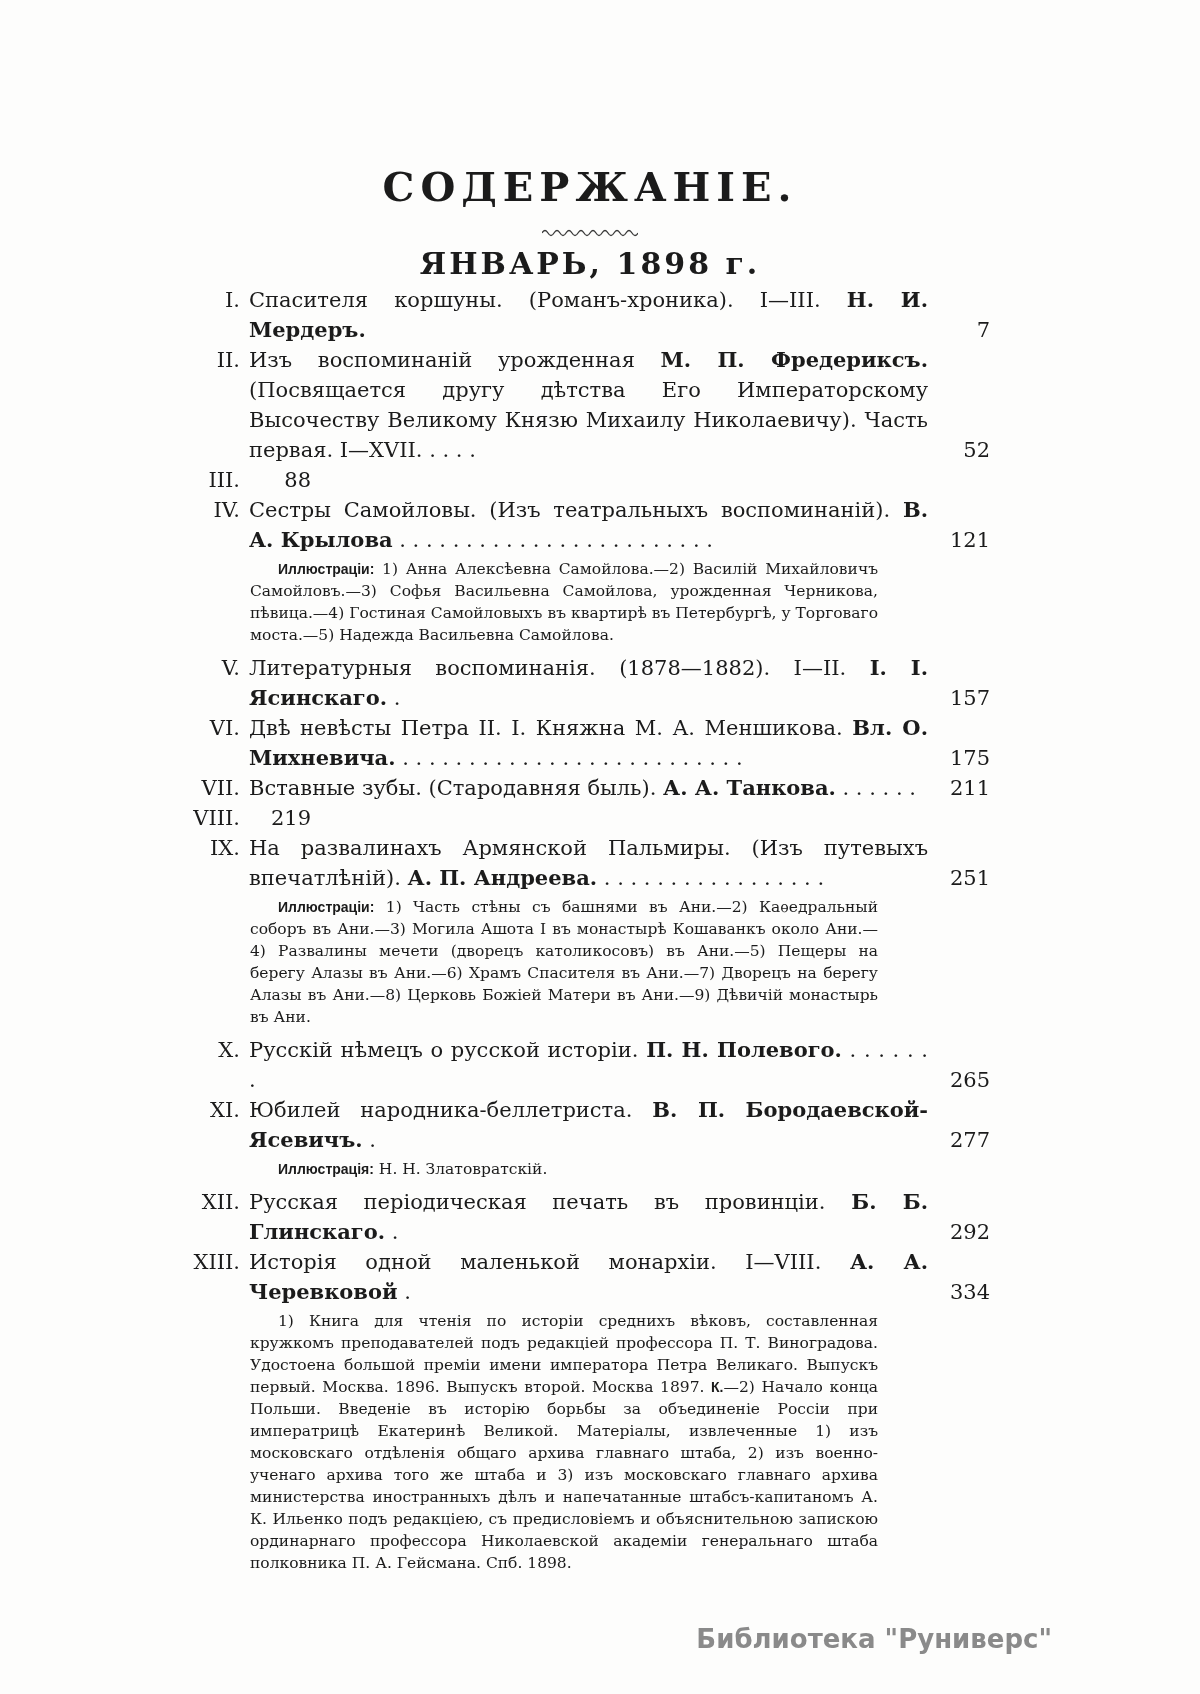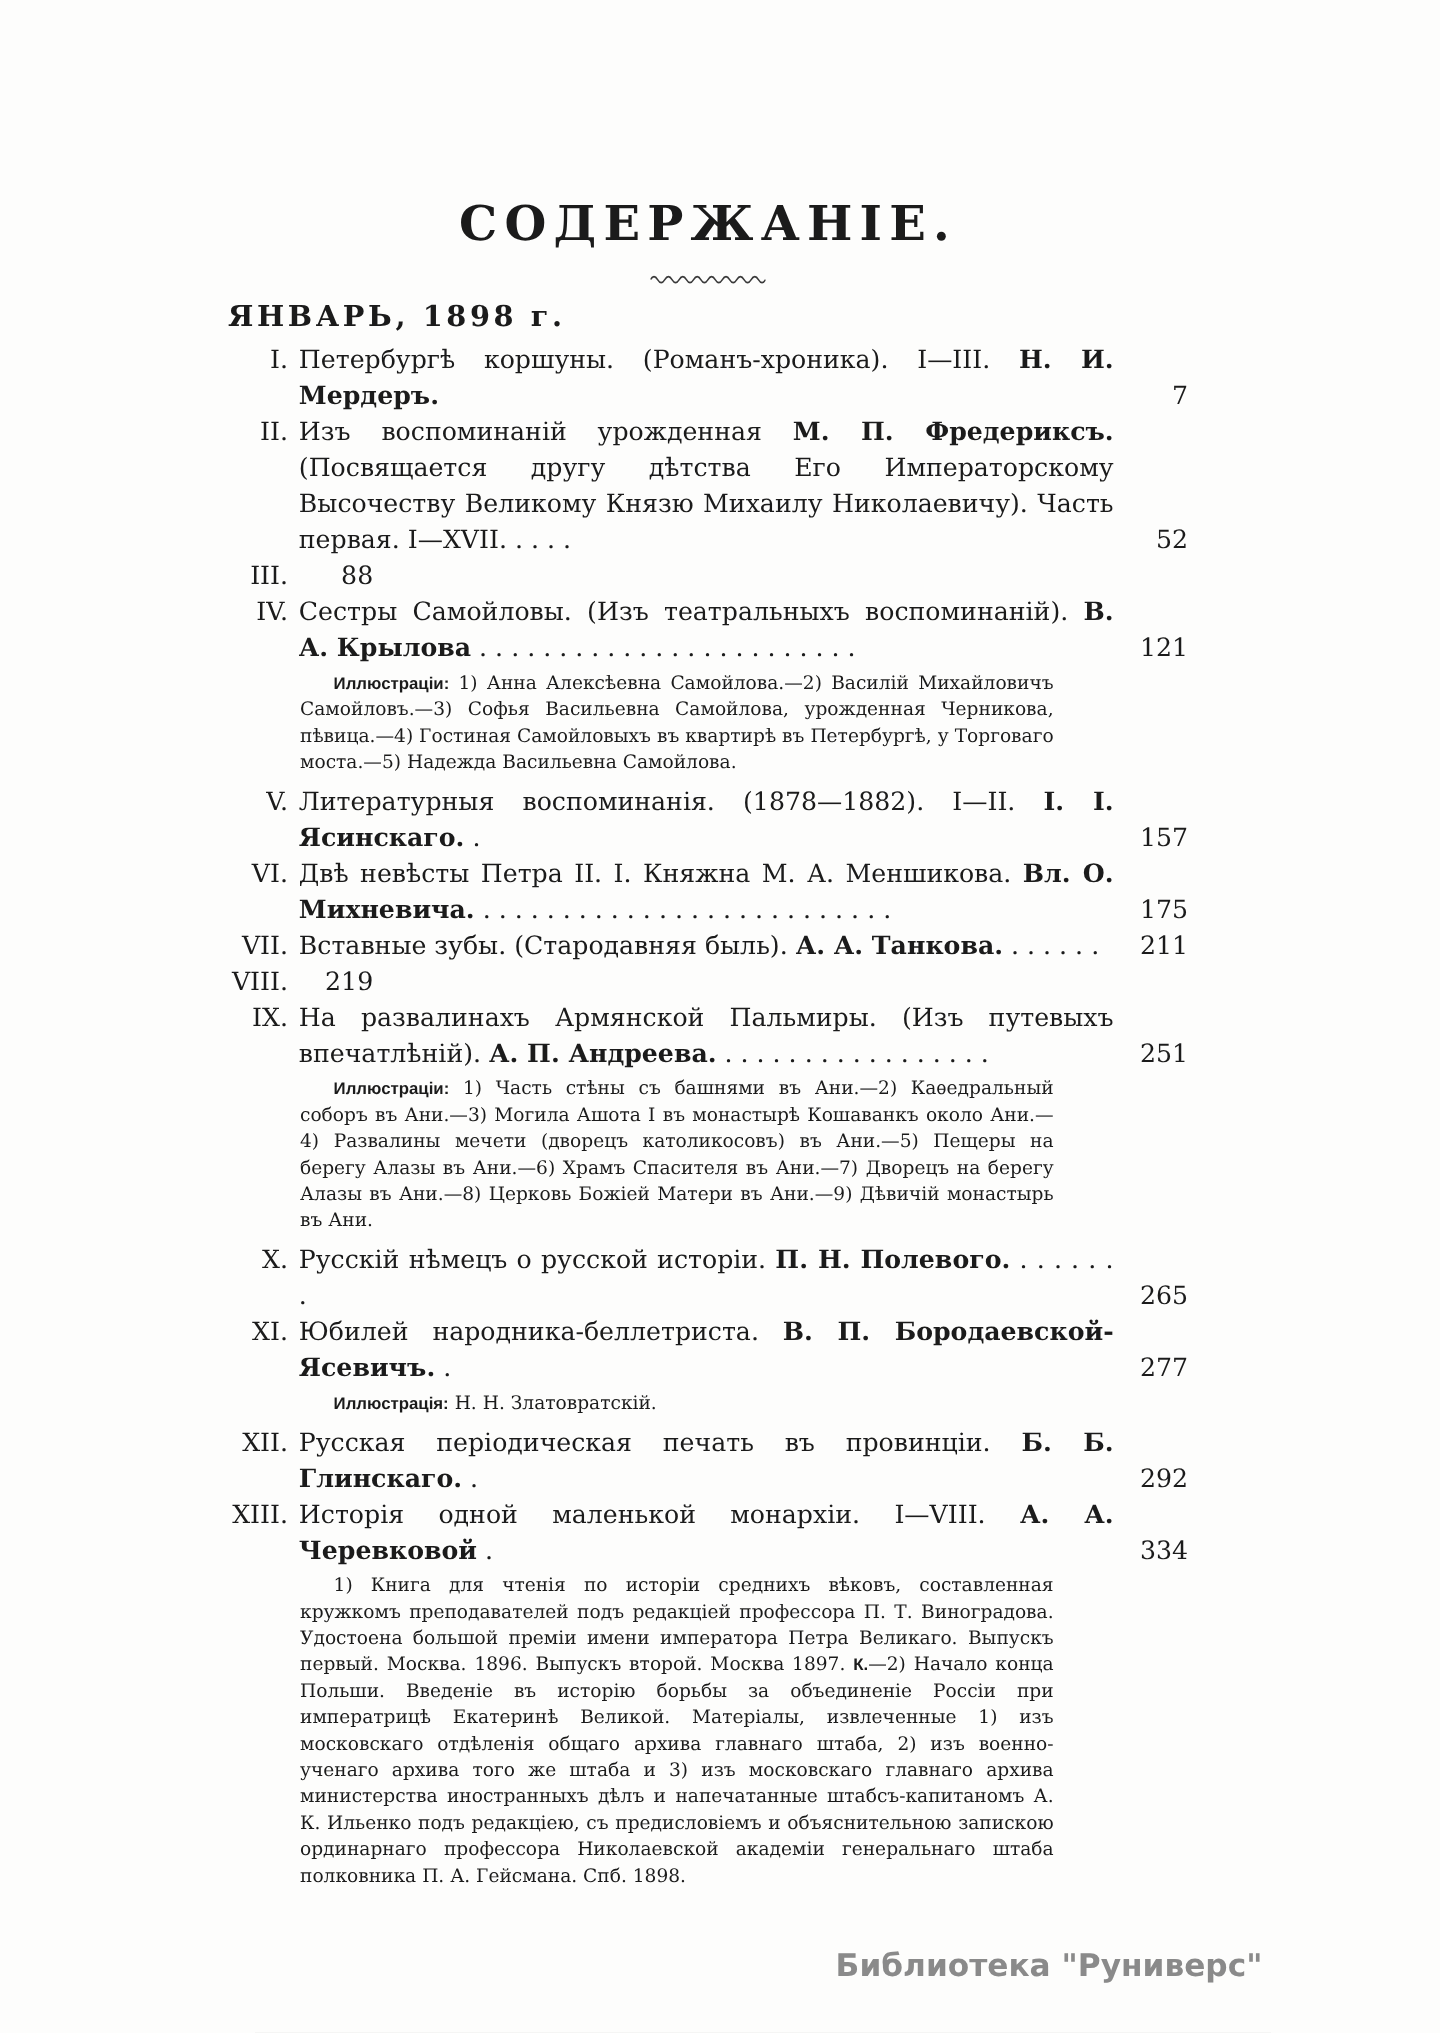--- a/index.html
+++ b/index.html
@@ -19,21 +19,22 @@
   .toc-title {
     text-align: center;
     font-size: 40px;
     font-weight: 700;
     letter-spacing: 6px;
     line-height: 48px;
     white-space: nowrap;
   }
   .ornament { display: block; margin: 16px auto 6px auto; }
   .subtitle {
-    font-size: 24px;
+    text-align: center;
+    font-size: 30px;
     font-weight: 700;
     letter-spacing: 3px;
     line-height: 38px;
     margin-top: 6px;
     white-space: nowrap;
   }
   .str-row { position: relative; height: 40px; }
   .str-row .ornament { margin-top: 14px; }
   .str-header {
     position: absolute;
@@ -102,21 +103,21 @@
     <svg class="ornament" width="96" height="12" viewBox="0 0 96 12">
       <path d="M0 6 Q3 1 6 6 T12 6 T18 6 T24 6 T30 6 T36 6 T42 6 T48 6 T54 6 T60 6 T66 6 T72 6 T78 6 T84 6 T90 6 T96 6" fill="none" stroke="#3a3a3a" stroke-width="1.3"></path>
     </svg>
 
     <div class="subtitle">ЯНВАРЬ, 1898 г.</div>
 
 
     <div class="toc-list">
         <div class="entry-row">
           <div class="entry-num">I.</div>
-          <div class="entry-text"><span>Петербургѣ коршуны. (Романъ-хроника). I—III. </span><span class="b">Н. И. Мердеръ.</span></div>
+          <div class="entry-text"><span>Спасителя коршуны. (Романъ-хроника). I—III. </span><span class="b">Н. И. Мердеръ.</span></div>
           <div class="entry-page">7</div>
         </div>
         <div class="entry-row">
           <div class="entry-num">II.</div>
           <div class="entry-text"><span>Изъ воспоминаній урожденная </span><span class="b">М. П. Фредериксъ.</span><span> (Посвящается другу дѣтства Его Императорскому Высочеству Великому Князю Михаилу Николаевичу). Часть первая. I—XVII. . . . .</span></div>
           <div class="entry-page">52</div>
         </div>
         <div class="entry-row">
           <div class="entry-num">III.</div>
           <div class="entry-page">88</div>

